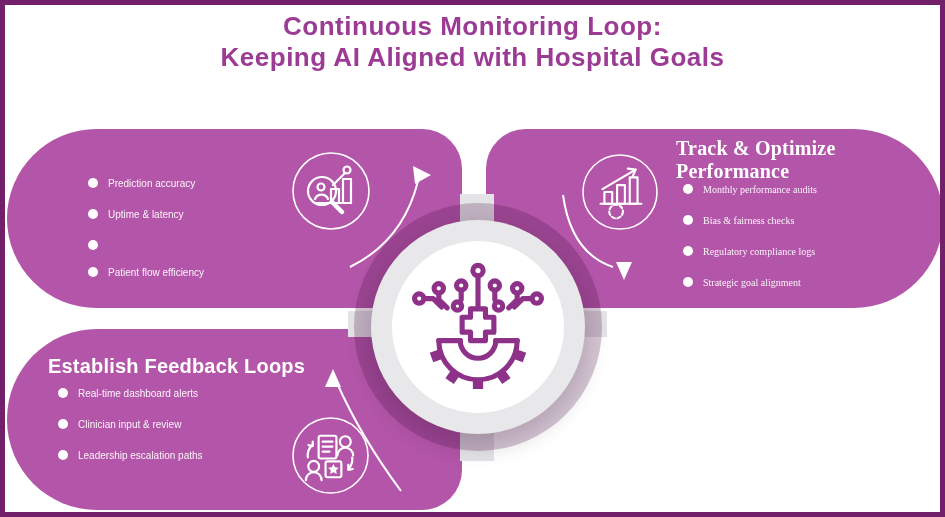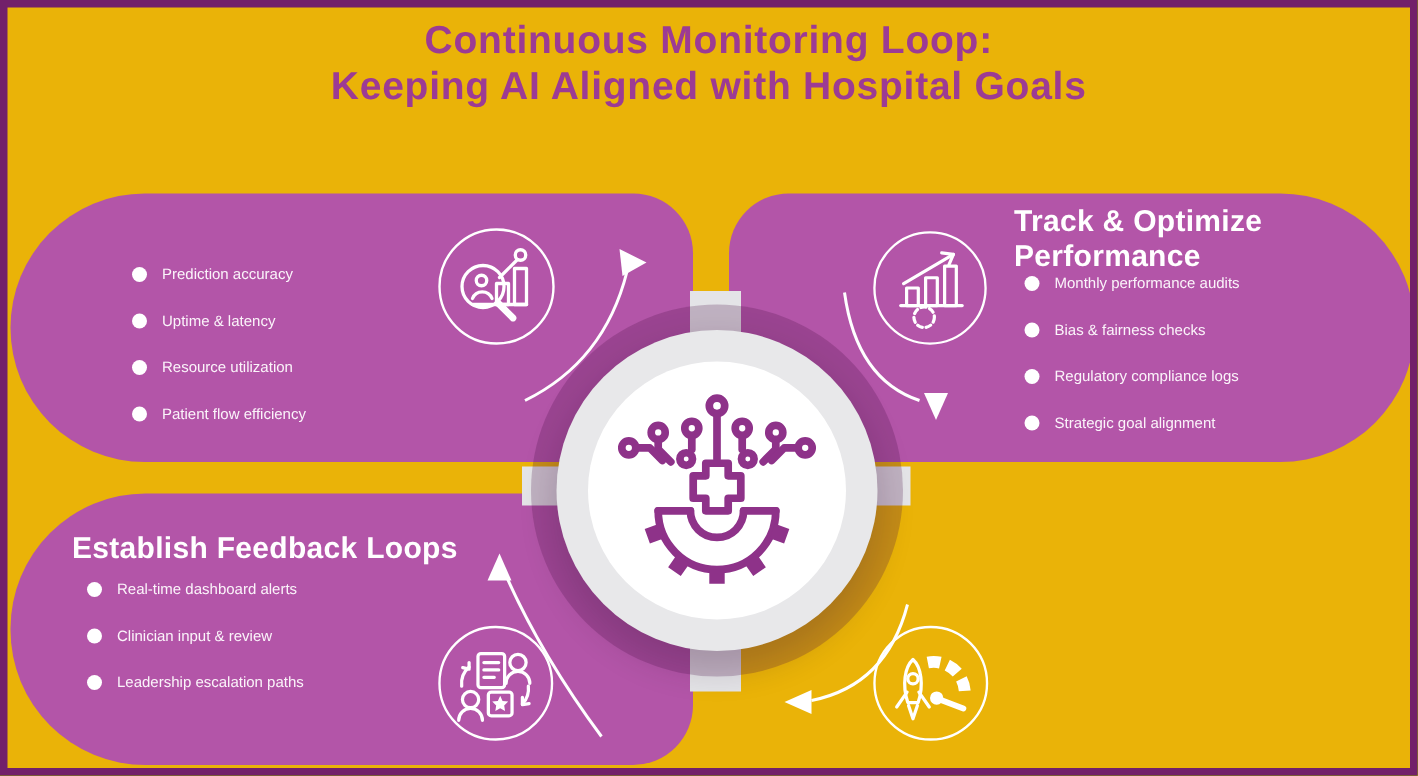--- a/index.html
+++ b/index.html
@@ -1,30 +1,30 @@
 <!DOCTYPE html>
 <html><head>
 <meta charset="utf-8">
 <style>
   html,body{margin:0;padding:0;background:#2e3b40;}
   #canvas{
     position:relative;width:945px;height:517px;overflow:hidden;
-    background:#eab308;border:5px solid #72206a;box-sizing:border-box;
+    background:#ffffff;border:5px solid #72206a;box-sizing:border-box;
     font-family:"Liberation Sans", sans-serif;
   }
   
   .title{
     position:absolute;left:0;top:6px;width:935px;text-align:center;
     color:#9c3b94;font-weight:800;font-size:26px;line-height:31px;
     letter-spacing:.5px;
   }
   
   .panel{position:absolute;background:#b355a8;}
   .panel.tl{left:2px;  top:124px;width:455px;height:179px;border-radius:90px 40px 8px 90px;}
-  .panel.tr{left:481px;top:124px;width:457px;height:179px;border-radius:40px 90px 90px 8px;}
+  .panel.tr{left:481px;top:124px;width:457px;height:179px;border-radius:40px 90px 90px 8px;font-family:Liberation Serif, serif;}
   .panel.bl{left:2px;  top:324px;width:455px;height:181px;border-radius:90px 8px 40px 90px;}
   .panel.br{left:481px;top:324px;width:457px;height:181px;border-radius:8px 90px 90px 40px;}
   .panel h2{
     position:absolute;margin:0;color:#fff;font-size:20px;line-height:23px;
     font-weight:700;letter-spacing:.2px;
   }
   .panel ul{position:absolute;margin:0;padding:0;list-style:none;}
   .panel li{
     display:flex;align-items:flex-start;gap:10px;margin-bottom:14px;
     color:#fbf4fa;font-size:10px;line-height:17px;
@@ -70,21 +70,20 @@
       <li>
           <span class="dot"></span>
           <span>Prediction accuracy</span>
         </li>
       <li>
           <span class="dot"></span>
           <span>Uptime &amp; latency</span>
         </li>
       <li>
           <span class="dot"></span>
-          <span>Resource utilization</span>
         </li>
       <li>
           <span class="dot"></span>
           <span>Patient flow efficiency</span>
         </li>
     </ul>
   </div>
 
   <div class="panel tr">
     <h2>Track &amp; Optimize Performance</h2>

